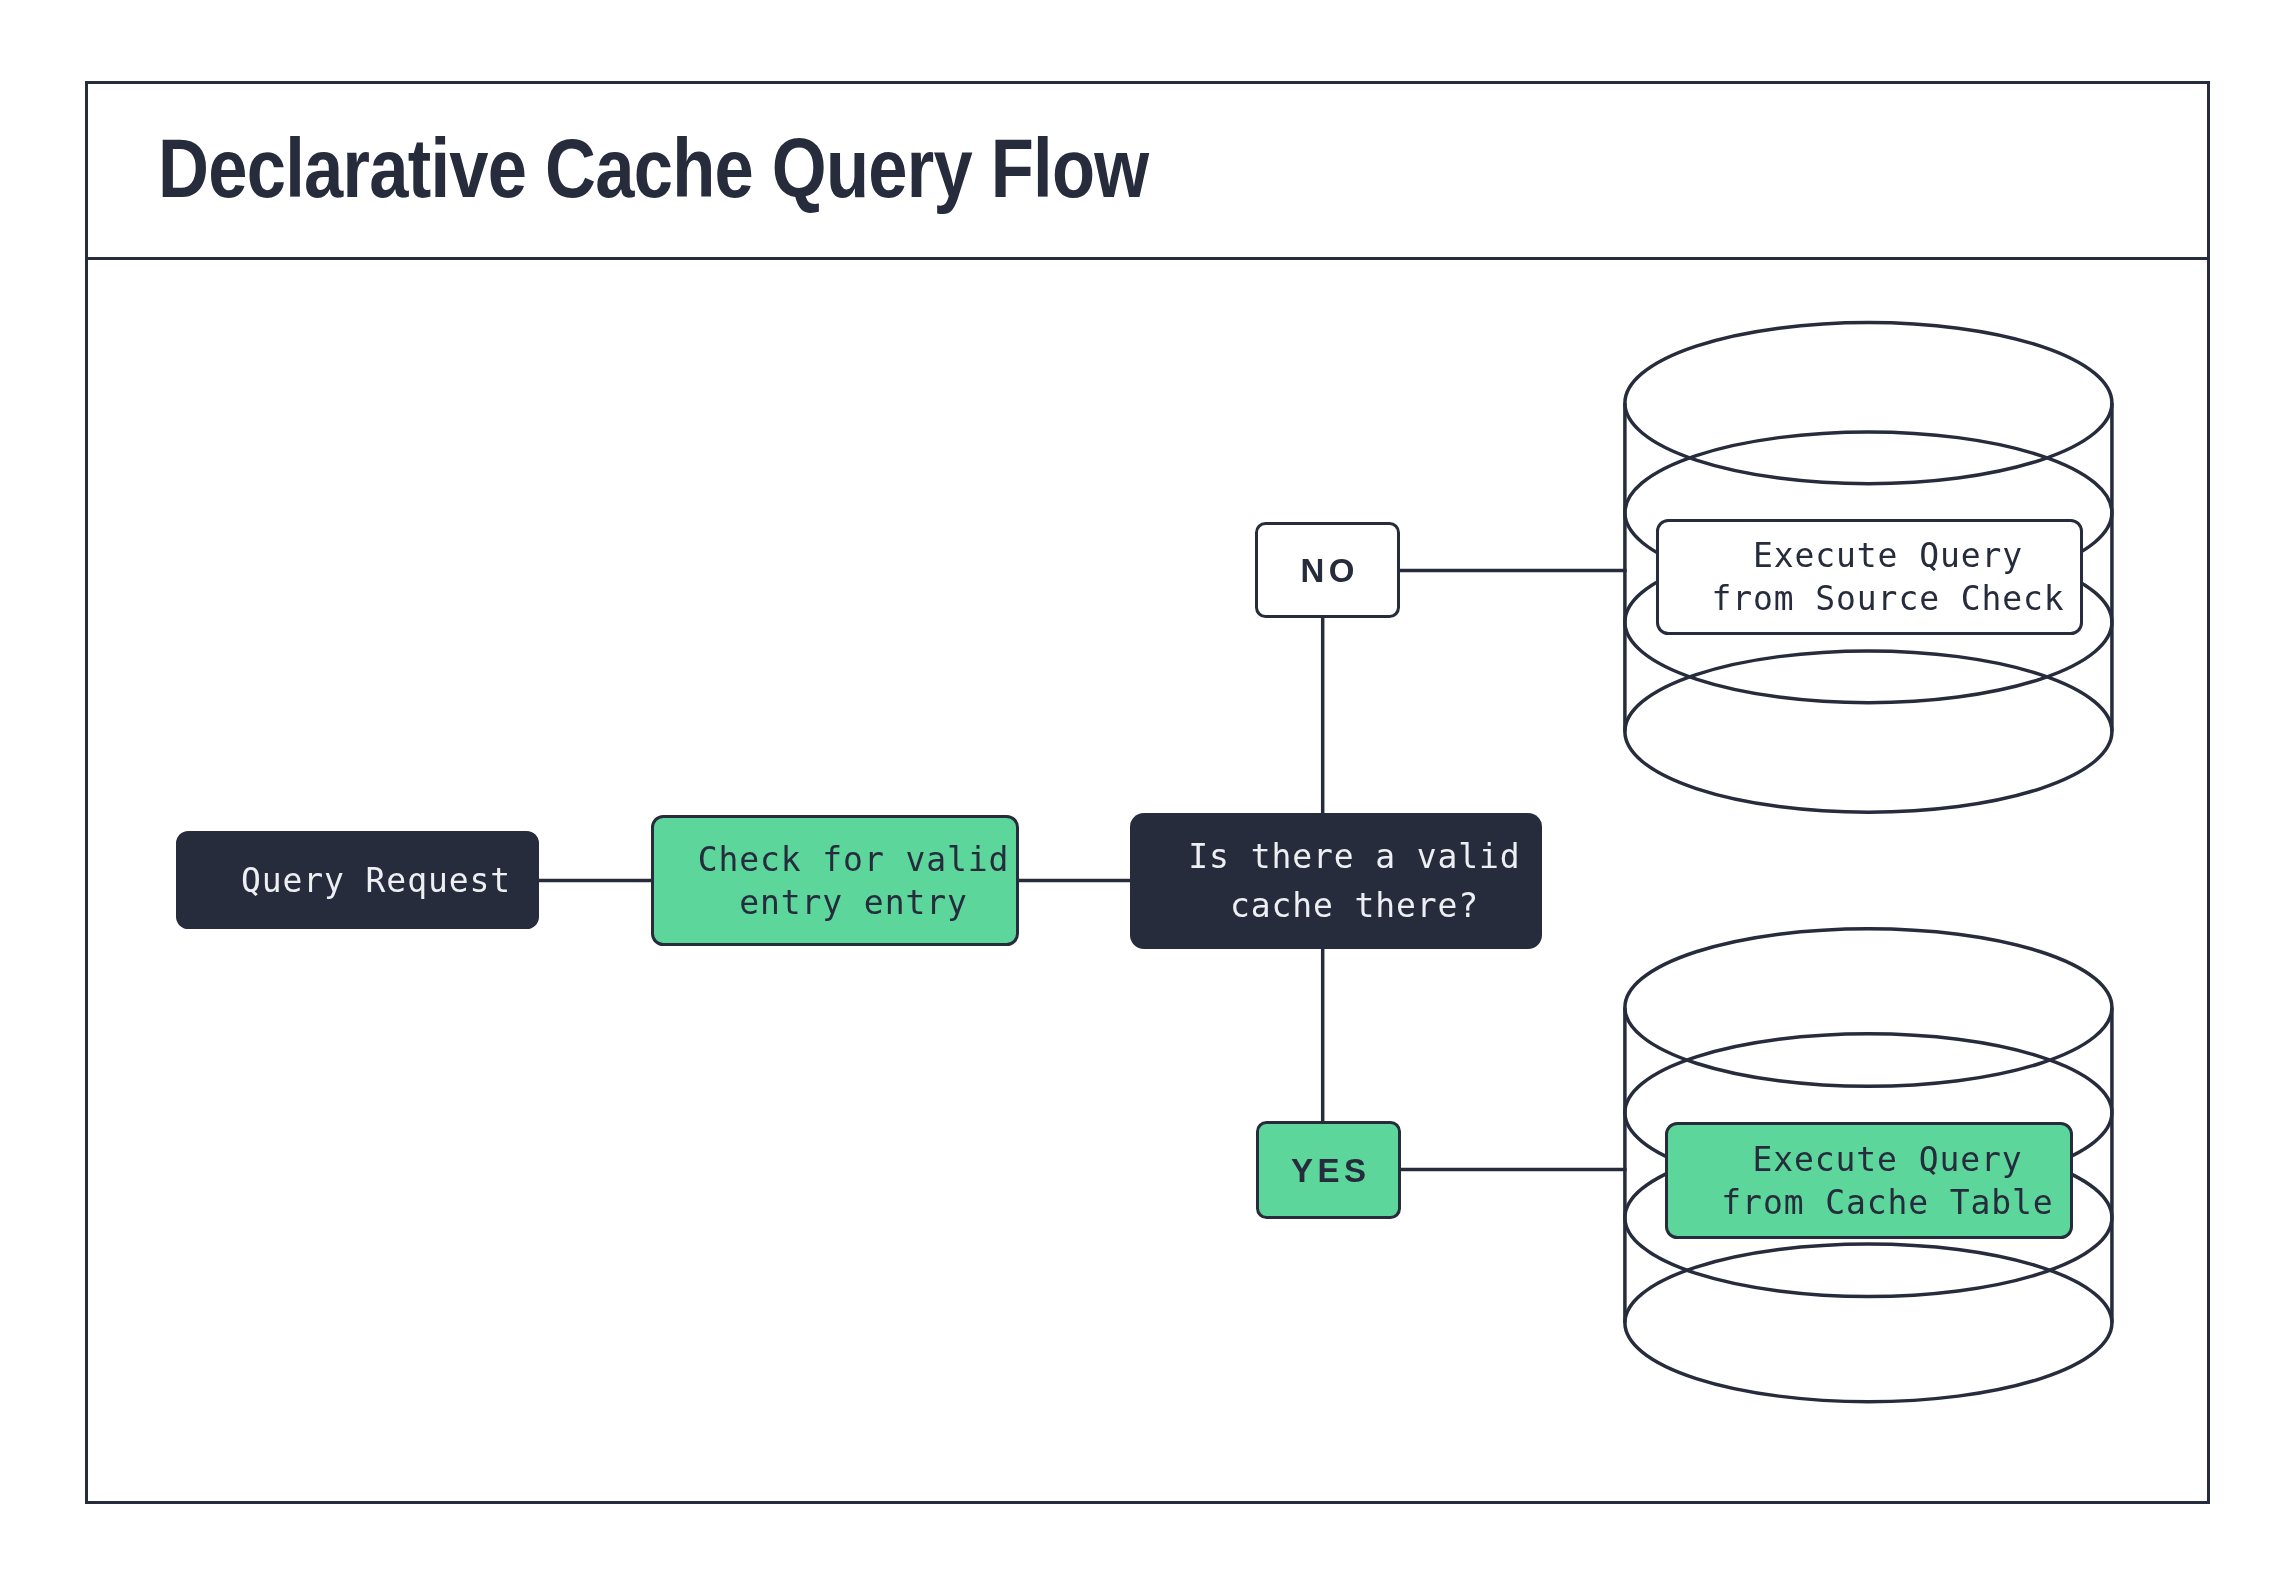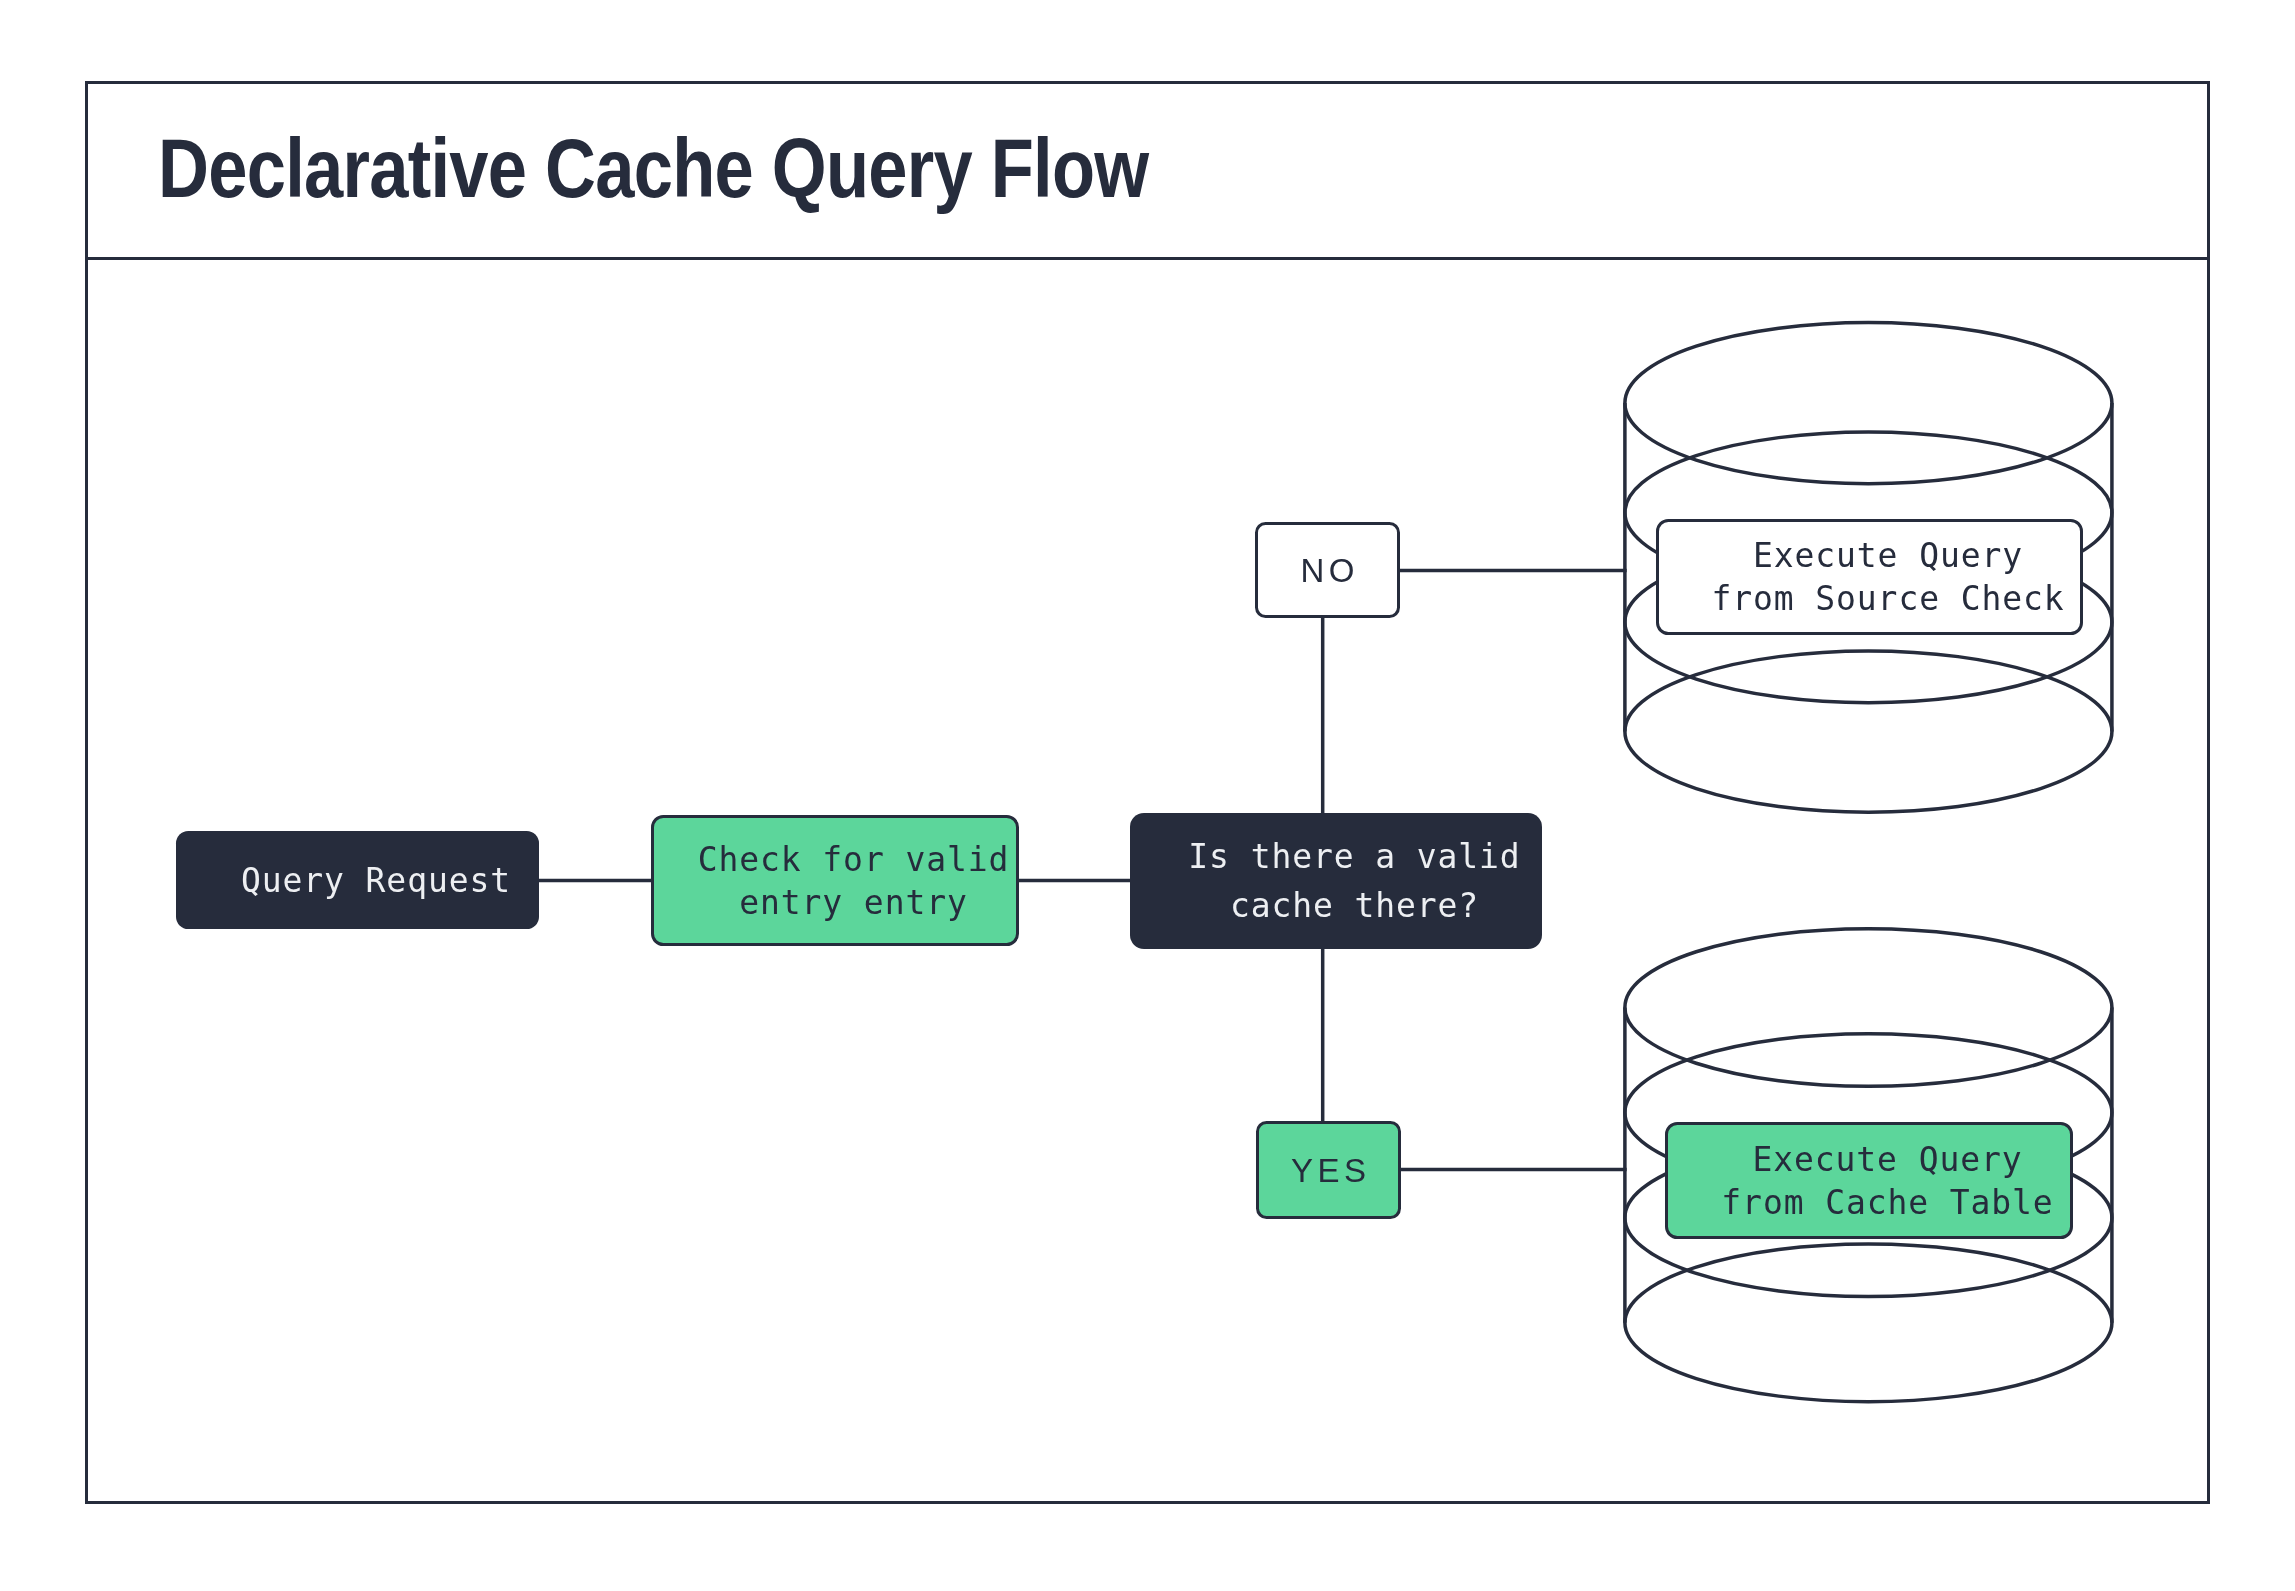--- a/index.html
+++ b/index.html
@@ -44,21 +44,21 @@
     display:flex;flex-direction:column;align-items:center;justify-content:center;
     text-align:center;font-size:33px;line-height:43px;letter-spacing:0.9px;
     border-radius:12.3px;color:var(--navy);white-space:nowrap;padding-left:37px;
   }
   .node.dark{background:var(--navy);color:var(--light);}
   .node.green{background:var(--green);border:3.5px solid var(--navy);}
   .node.white{background:var(--white);border:3.5px solid var(--navy);}
 
   .node.tag{
     font-family:"Liberation Sans","DejaVu Sans",sans-serif;
-    font-weight:400;font-size:33px;letter-spacing:4.4px;
+    font-weight:700;font-size:33px;letter-spacing:4.4px;
     border-radius:10.5px;
     padding-left:4.4px; 
   }
 
   #query-request{left:176px;top:831px;width:363px;height:98px;}
   #check-cache{left:651px;top:815px;width:368px;height:131px;}
   #decision{left:1130px;top:813px;width:412px;height:136px;border-radius:14px;gap:6px;}
   #no-box{left:1255px;top:522px;width:145px;height:96px;}
   #yes-box{left:1256px;top:1121px;width:145px;height:98px;}
   #source-label{left:1656px;top:519px;width:427px;height:116px;}

